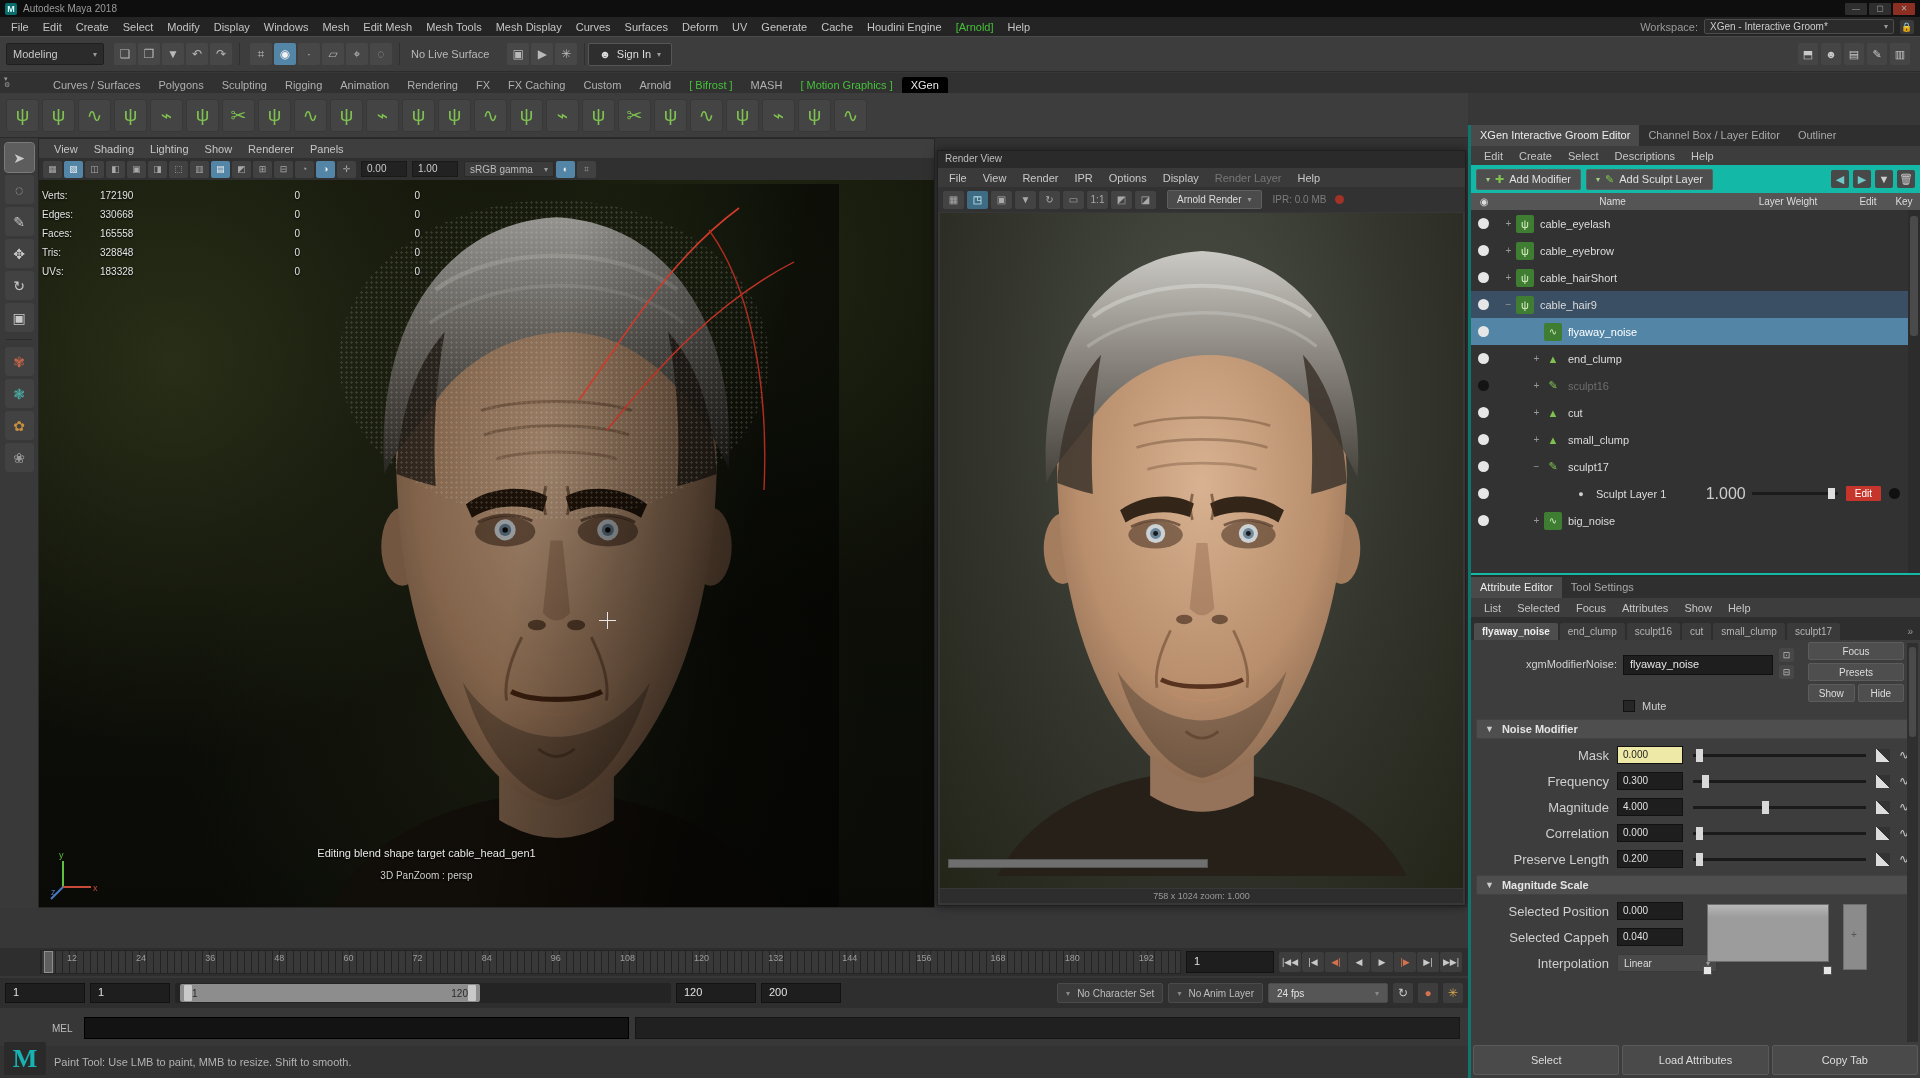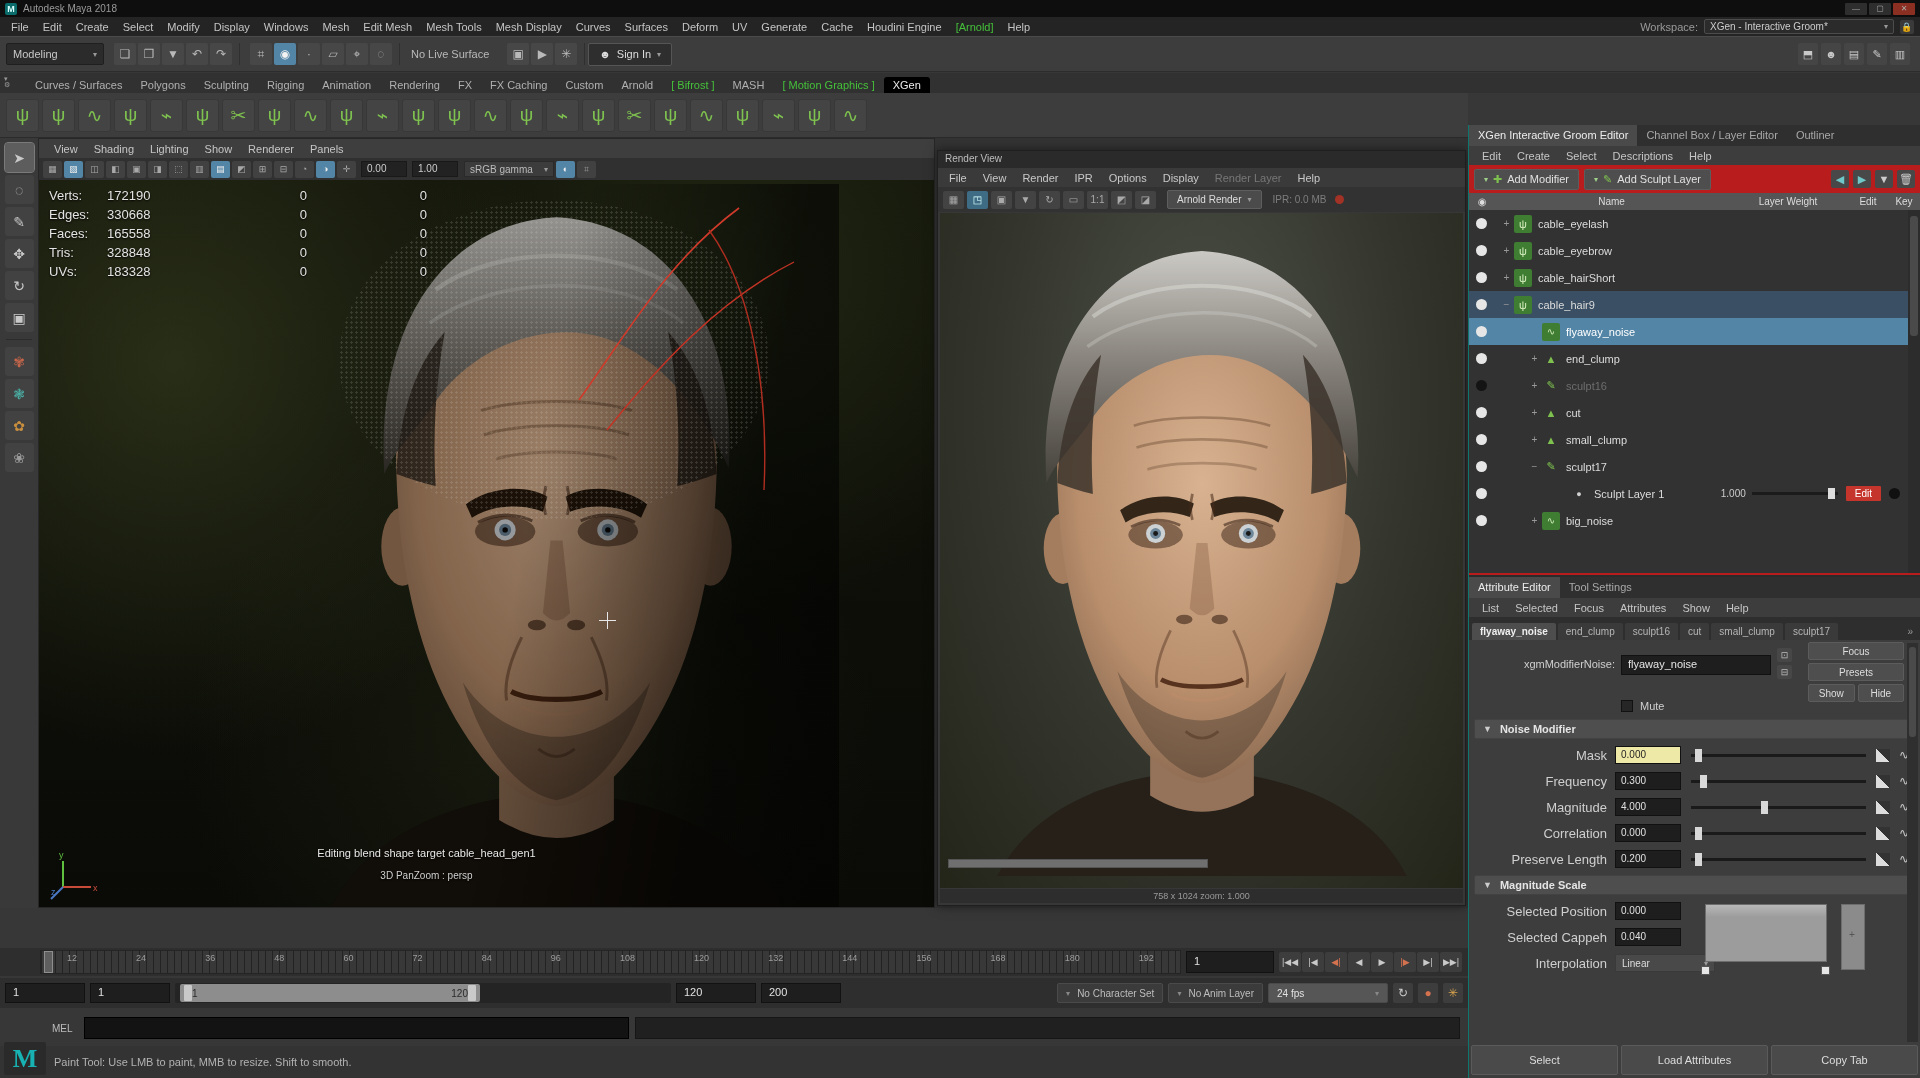--- a/index.html
+++ b/index.html
@@ -25,21 +25,21 @@
   .statusline{position:absolute;left:0;right:0;top:36px;height:36px;background:#3d3d3d;border-top:1px solid #4a4a4a;border-bottom:1px solid #2c2c2c;display:flex;align-items:center;gap:3px;padding:0 6px}
   .menuset{width:98px;height:22px;background:#2b2b2b;border:1px solid #1f1f1f;border-radius:2px;display:flex;align-items:center;justify-content:space-between;padding:0 6px;font-size:11px}
   .slgroup{display:flex;gap:2px;padding:0 7px;border-right:1px solid #2f2f2f;align-items:center}
   .slico{width:22px;height:22px;background:#474747;border-radius:2px;color:#b9b9b9;font-size:12px;display:flex;align-items:center;justify-content:center}
   .slico.on{background:#5285a6;color:#f2f2f2}
   .nls{font-size:11px;color:#b9b9b9;padding:0 8px}
   .signin{height:23px;padding:0 10px;background:#2e2e2e;border:1px solid #555;border-radius:2px;display:flex;align-items:center;gap:6px;font-size:11px;color:#ddd}
   .sidetoggles{margin-left:auto;display:flex;gap:3px;padding-right:4px}
   .stgl{width:20px;height:22px;background:#454545;border-radius:2px;font-size:11px;display:flex;align-items:center;justify-content:center}
 
-  .shelftabs{position:absolute;left:0;right:0;top:73px;height:20px;background:#313131;display:flex;align-items:flex-end;padding-left:26px;font-size:11px;color:#b0b0b0}
+  .shelftabs{position:absolute;left:0;right:0;top:73px;height:20px;background:#313131;display:flex;align-items:flex-end;padding-left:44px;font-size:11px;color:#b0b0b0}
   .shelfmenu{position:absolute;left:4px;top:3px;display:flex;flex-direction:column;font-size:7px;color:#999;line-height:6px}
   .stab{padding:2px 9px;white-space:nowrap}
   .stab.active{background:#000000;border-radius:3px 3px 0 0;color:#ececec}
   .shelficons{position:absolute;left:0;right:452px;top:93px;height:45px;background:#3d3d3d;border-bottom:1px solid#2b2b2b;display:flex;gap:3px;align-items:center;padding:0 6px}
   .shico{width:33px;height:33px;background:#444;border:1px solid #383838;border-radius:3px;color:#7ec14f;font-size:19px;display:flex;align-items:center;justify-content:center}
 
   
   .workarea{position:absolute;left:0;right:0;top:138px;height:770px;background:#333}
   .toolbox{position:absolute;left:0;top:0;bottom:0;width:38px;background:#393939;display:flex;flex-direction:column;gap:3px;align-items:center;padding-top:5px}
   .tbx{width:29px;height:29px;background:#424242;border-radius:3px;color:#c9c9c9;font-size:14px;display:flex;align-items:center;justify-content:center}
@@ -58,21 +58,21 @@
     background:radial-gradient(circle at 15% 25%, rgba(72,82,42,.45), transparent 42%),
                radial-gradient(circle at 78% 14%, rgba(60,72,36,.38), transparent 36%),
                radial-gradient(circle at 55% 78%, rgba(48,54,28,.32), transparent 46%),
                linear-gradient(#111309,#0a0b07)}
   .vp-headwrap{position:absolute;left:235px;top:4px;width:565px;height:725px}
   .vp-headwrap svg{width:100%;height:100%;filter:brightness(.72) contrast(1.1) saturate(.92)}
   .vp-shade{position:absolute;inset:0;background:linear-gradient(100deg, transparent 45%, rgba(0,0,0,.55) 78%)}
   .speckle{position:absolute;left:300px;top:20px;width:430px;height:320px;border-radius:50%;
     background-image:radial-gradient(rgba(235,235,225,.20) 1px, transparent 1.4px);background-size:5px 5px;opacity:.7}
   .guides{position:absolute;left:520px;top:10px;width:260px;height:320px}
-  .hud{position:absolute;top:6px;left:10px;font-size:13px;color:#e3e3e3;text-shadow:0 1px 2px #000;line-height:19px}
+  .hud{position:absolute;top:6px;left:3px;font-size:10px;color:#e3e3e3;text-shadow:0 1px 2px #000;line-height:19px}
   .hudrow{display:flex}
   .hudrow .hl1{width:58px}.hudrow .hv{width:80px}.hudrow .h0{width:120px;text-align:right}
   .vp-status{position:absolute;left:0;right:120px;bottom:26px;text-align:center;font-size:11px;color:#e8e8e8;text-shadow:0 1px 2px #000}
   .vp-status .l2{font-size:10px;color:#cfcfcf;margin-top:11px}
   .axis{position:absolute;left:10px;bottom:6px}
   .cross{position:absolute;left:560px;top:432px;width:17px;height:17px}
   .cross::before{content:"";position:absolute;left:8px;top:0;width:1px;height:17px;background:#e8e8e8}
   .cross::after{content:"";position:absolute;top:8px;left:0;height:1px;width:17px;background:#e8e8e8}
 
   .renderview{position:absolute;left:937px;width:529px;top:12px;bottom:2px;background:#373737;border:1px solid #1f1f1f;box-shadow:0 0 10px rgba(0,0,0,.5)}
@@ -85,21 +85,21 @@
   .ipr{font-size:10px;color:#7d7d7d;margin-left:8px}
   .stopdot{width:9px;height:9px;border-radius:50%;background:#a33226;margin-left:6px}
   .rv-image{position:absolute;left:2px;right:2px;top:62px;bottom:17px;overflow:hidden;
     background:radial-gradient(ellipse at 50% 28%, #4c5046 0%, #34362e 55%, #232519 100%)}
   .rv-headwrap{position:absolute;left:50%;transform:translateX(-50%);top:8px;width:505px;height:655px}
   .rv-headwrap svg{width:100%;height:100%}
   .rv-footer{position:absolute;left:2px;right:2px;bottom:2px;height:14px;background:#2d2d2d;font-size:9px;color:#9a9a9a;text-align:center;line-height:14px}
   .rv-progress{position:absolute;left:8px;bottom:20px;width:260px;height:9px;background:#6f6f6f;border:1px solid #555}
 
   
-  .dock{position:absolute;top:125px;left:1468px;right:0;bottom:0;background:#b91c1c;border-left:1px solid #0f766e}
+  .dock{position:absolute;top:125px;left:1468px;right:0;bottom:0;background:#14b8a6;border-left:3px solid #0f766e}
   .dock-tabs{height:21px;background:#2f2f2f;display:flex;font-size:11px;color:#a8a8a8}
   .dtab{padding:4px 9px;white-space:nowrap}
   .dtab.active{background:#4a4a4a;color:#ececec}
   .xg-menus{height:19px;display:flex;gap:2px;align-items:center;font-size:11px;padding-left:6px;background:#3d3d3d;color:#c6c6c6}
   .xg-btnrow{height:28px;display:flex;align-items:center;gap:5px;padding:0 5px}
   .xg-btn{height:21px;display:flex;align-items:center;gap:5px;padding:0 9px;background:#4e4e4e;border:1px solid #5c5c5c;border-radius:2px;font-size:11px;color:#e0e0e0}
   .xg-btn .chev{font-size:8px;color:#9fd08a}
   .xg-icons{margin-left:auto;display:flex;gap:4px}
   .xgi{width:18px;height:18px;background:#484848;border-radius:2px;color:#6fc7c7;font-size:11px;display:flex;align-items:center;justify-content:center}
   .xg-header{height:17px;background:#555;display:flex;align-items:center;font-size:10px;color:#ddd}
@@ -117,21 +117,21 @@
   .ticon{width:18px;height:18px;margin-right:6px;border-radius:2px;display:flex;align-items:center;justify-content:center;font-size:12px;flex:none}
   .ic-groom{background:#3f7d33;color:#d4ecbd;font-size:11px}.ic-groom::before{content:"ψ"}
   .ic-noise{background:#3f7d33;color:#d4ecbd}.ic-noise::before{content:"∿";font-size:10px}
   .ic-clump{color:#7ec14f}.ic-clump::before{content:"▲";font-size:11px}
   .ic-sculpt{color:#7ec14f}.ic-sculpt::before{content:"✎";font-size:11px}
   .ic-dot{color:#d0d0d0}.ic-dot::before{content:"●";font-size:9px}
   .tname{font-size:11px;color:#dcdcdc;white-space:nowrap}
   .trow.hl{background:#3a4f63}
   .trow.sel{background:#5285a6}.trow.sel .tname{color:#fff}
   .trow.dimrow .tname{color:#6d6d6d}
-  .tweight{font-size:10px;color:#ccc;margin-left:auto;padding-right:6px}
+  .tweight{font-size:16px;color:#ccc;margin-left:auto;padding-right:6px}
   .tweight:empty{display:none}
   .tslider{width:86px;height:3px;background:#1b1b1b;position:relative;margin-right:8px;flex:none}
   .tslider .th{position:absolute;left:calc(var(--v,0)*100% - 4px);top:-4px;width:7px;height:11px;background:#dedede}
   .tedit{background:#c5352b;color:#fff;font-size:10px;padding:2px 9px;border-radius:1px;flex:none}
   .tedit:empty{display:none}
   .tdot{width:11px;height:11px;border-radius:50%;background:#101010;margin:0 8px;flex:none}
   .trow:not(.slayer) .tslider,.trow:not(.slayer) .tdot{display:none}
   .vscroll{position:absolute;right:0;top:85px;height:363px;width:12px;background:#2c2c2c}
   .vscroll .vthumb{position:absolute;left:2px;right:2px;top:6px;height:120px;background:#4a4a4a;border-radius:3px}
 

